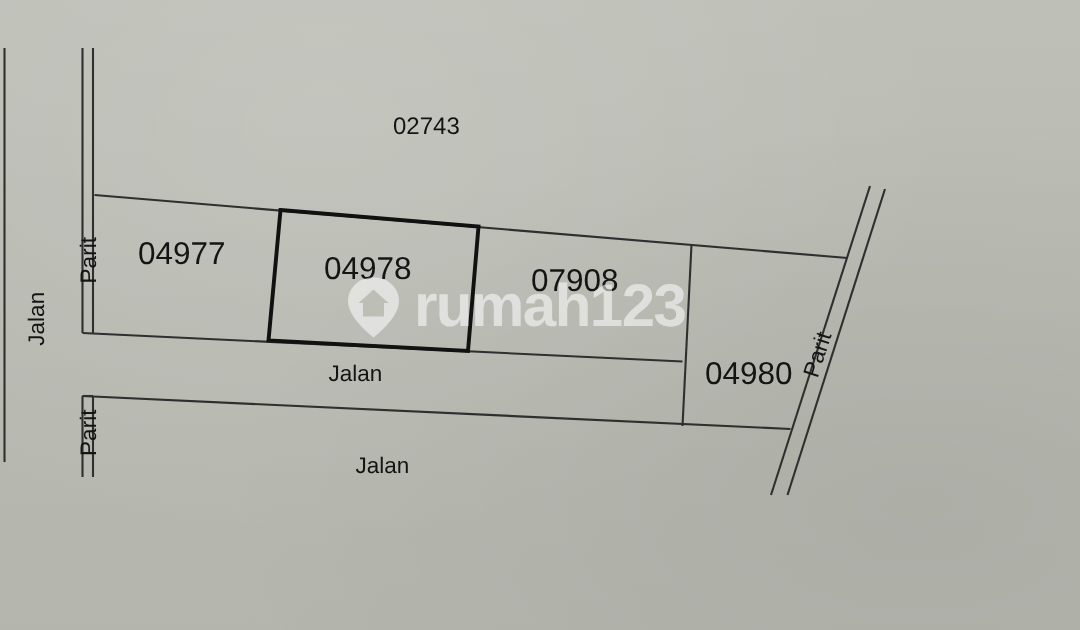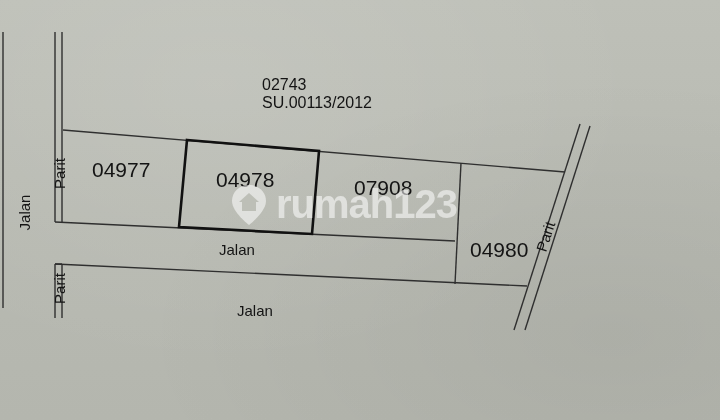--- a/index.html
+++ b/index.html
@@ -63,21 +63,20 @@
 
     <line x1="580" y1="124" x2="514" y2="330"></line>
     <line x1="590" y1="126" x2="525" y2="330"></line>
   </g>
 
   <polygon points="187,140 319,151 312,234 179,227" fill="none" stroke="#111" stroke-width="2.6"></polygon>
 </svg>
 
 <div class="lbl info" style="left:262px; top:76px; width:140px;">
   <div>02743</div>
-  <div>SU.00113/2012</div>
 </div>
 
 <div class="lbl parcel" style="left:92px; top:158px;">04977</div>
 <div class="lbl parcel" style="left:216px; top:168px;">04978</div>
 <div class="lbl parcel" style="left:354px; top:176px;">07908</div>
 <div class="lbl parcel" style="left:470px; top:206px;margin-top:32px;">04980</div>
 
 <div class="lbl small" style="left:219px; top:241px;">Jalan</div>
 <div class="lbl small" style="left:237px; top:302px;">Jalan</div>
 <div class="lbl small" style="left:7px; top:204px; transform: rotate(-90deg);">Jalan</div>

